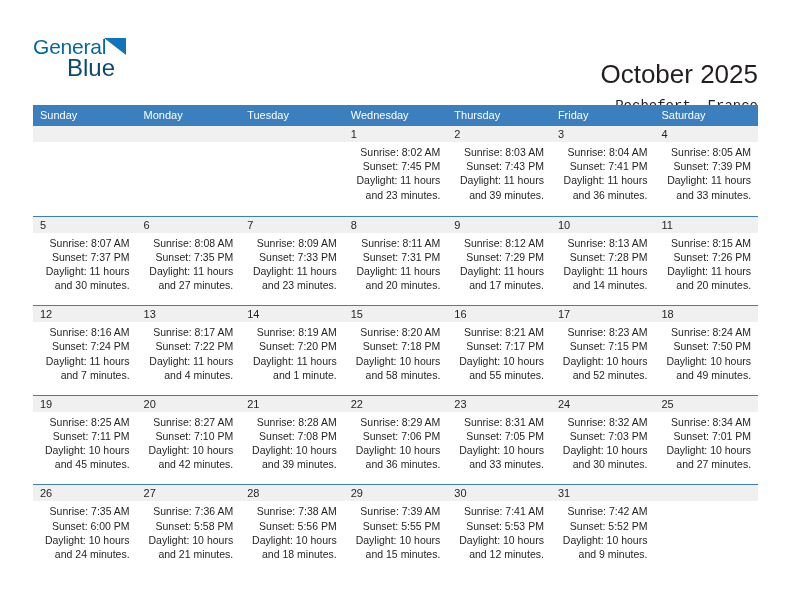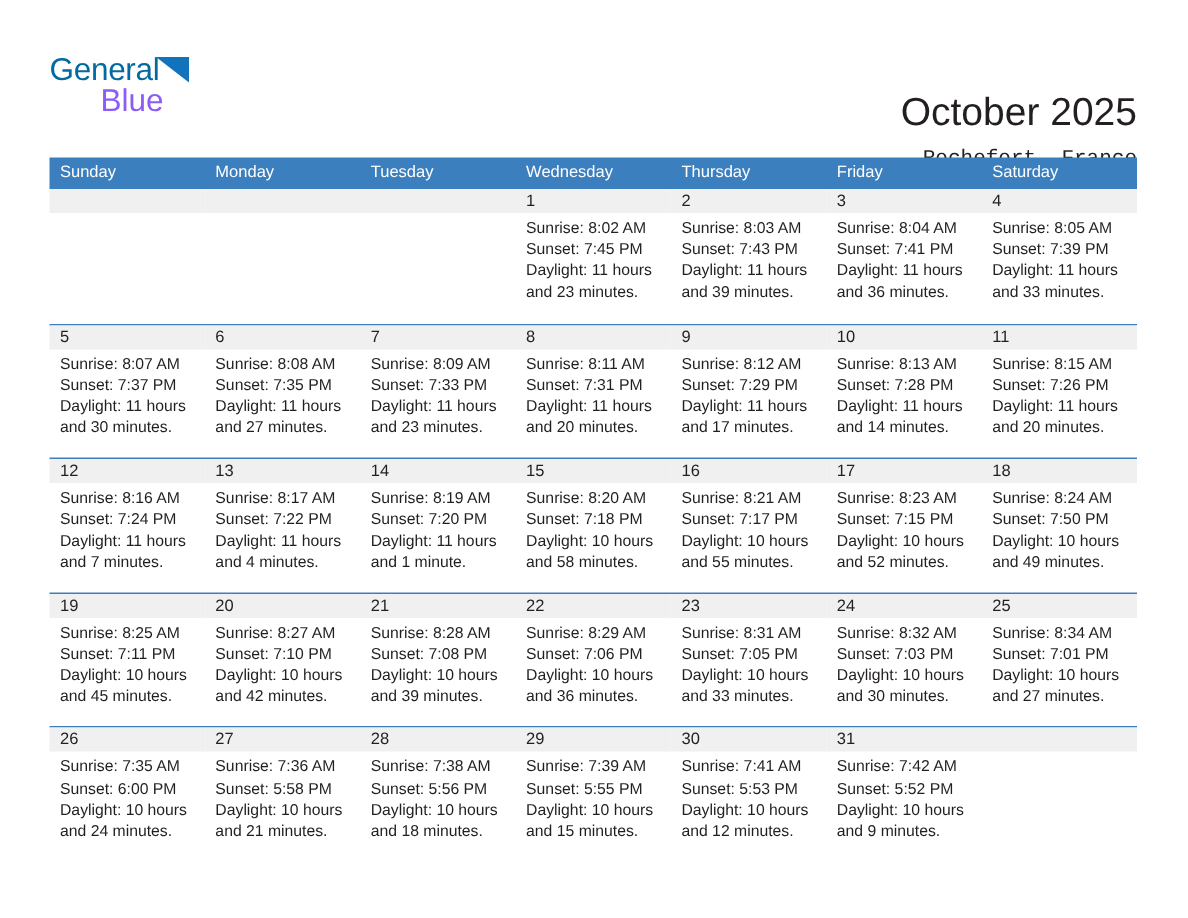--- a/index.html
+++ b/index.html
@@ -51,22 +51,22 @@
     left: 71px;
     top: 3px;
     width: 0;
     height: 0;
     border-top: 17px solid #1272bb;
     border-left: 22px solid transparent;
   }
   .brand-row2 {
     height: 24px;
     line-height: 24px;
-    font-size: 21px;
-    color: #8b5cf6;
+    font-size: 24px;
+    color: #0c4a6e;
     padding-left: 34px;
     margin-top: -3px;
     white-space: nowrap;
   }
   .title-block {
     position: absolute;
     right: 0;
     top: 0;
     text-align: right;
     margin-top: 31px;
@@ -131,20 +131,21 @@
     font-size: 11px;
     color: #231f20;
     padding-left: 7px;
     box-sizing: border-box;
   }
   .day-info {
     padding: 3px 7px 0 7px;
     font-size: 10.5px;
     line-height: 14.2px;
     color: #231f20;
+    text-align: right;
   }
   .day-info div {
     white-space: nowrap;
   }
 </style>
 </head>
 <body>
 
 <div class="page">
 

